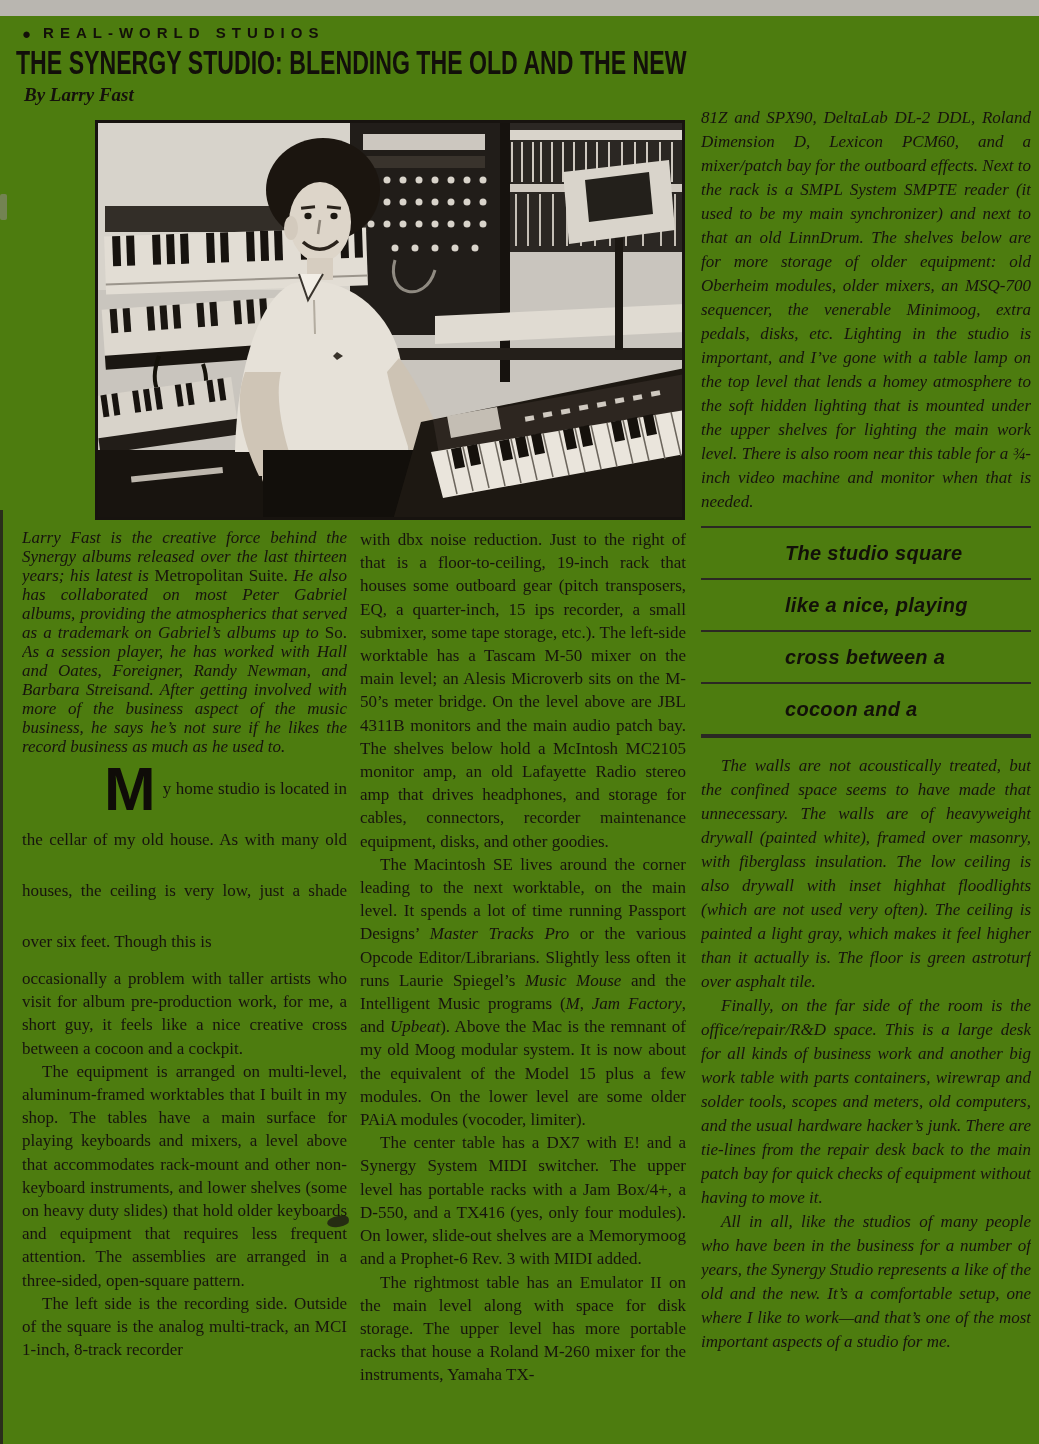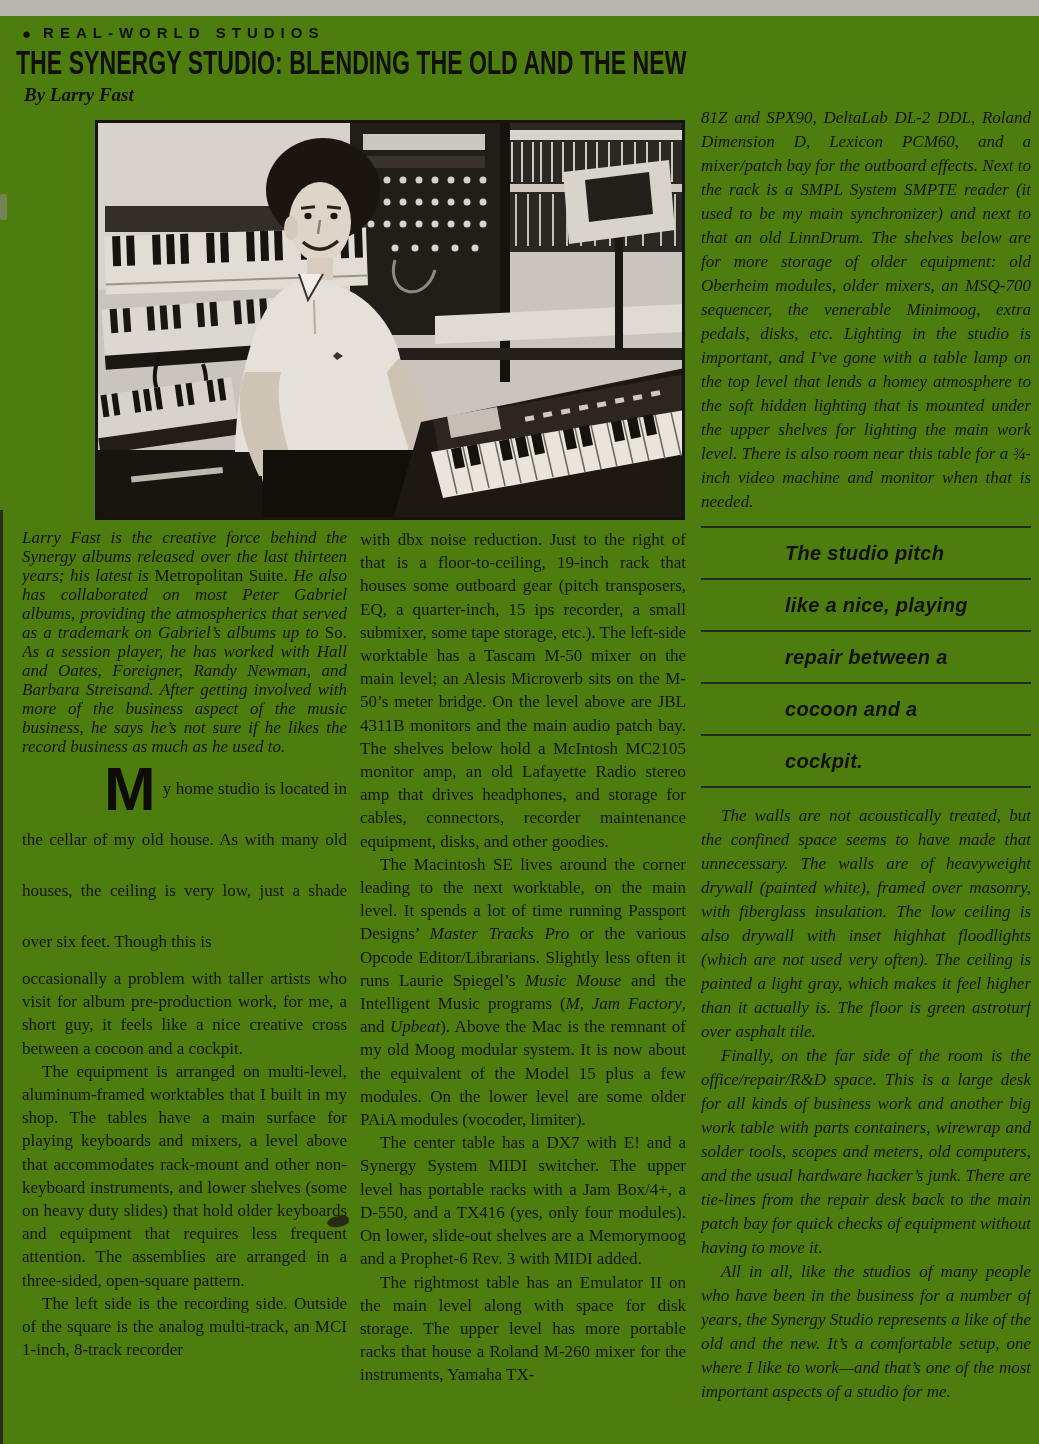--- a/index.html
+++ b/index.html
@@ -309,29 +309,28 @@
       <div class="para indent"><span>The center table has a DX7 with E! and a Synergy System MIDI switcher. The upper level has portable racks with a Jam Box/4+, a D-550, and a TX416 (yes, only four modules). On lower, slide-out shelves are a Memorymoog and a Prophet-6 Rev. 3 with MIDI added.</span></div>
       <div class="para indent"><span>The rightmost table has an Emulator II on the main level along with space for disk storage. The upper level has more portable racks that house a Roland M-260 mixer for the instruments, Yamaha TX-</span></div>
     </div>
 
   <div class="col col3">
     <div>
         <div class="para"><span>81Z and SPX90, DeltaLab DL-2 DDL, Roland Dimension D, Lexicon PCM60, and a mixer/patch bay for the outboard effects. Next to the rack is a SMPL System SMPTE reader (it used to be my main synchronizer) and next to that an old LinnDrum. The shelves below are for more storage of older equipment: old Oberheim modules, older mixers, an MSQ-700 sequencer, the venerable Minimoog, extra pedals, disks, etc. Lighting in the studio is important, and I’ve gone with a table lamp on the top level that lends a homey atmosphere to the soft hidden lighting that is mounted under the upper shelves for lighting the main work level. There is also room near this table for a ¾-inch video machine and monitor when that is needed.</span></div>
       </div>
     <div class="pullquote">
         <div class="pq-rule"></div>
-        <div class="pq-line">The studio pitch</div>
+        <div class="pq-line">The studio square</div>
         <div class="pq-rule"></div>
         <div class="pq-line">like a nice, playing</div>
         <div class="pq-rule"></div>
-        <div class="pq-line">repair between a</div>
+        <div class="pq-line">cross between a</div>
         <div class="pq-rule"></div>
         <div class="pq-line">cocoon and a</div>
         <div class="pq-rule"></div>
-        <div class="pq-line">cockpit.</div>
         <div class="pq-rule"></div>
       </div>
     <div>
         <div class="para indent"><span>The walls are not acoustically treated, but the confined space seems to have made that unnecessary. The walls are of heavyweight drywall (painted white), framed over masonry, with fiberglass insulation. The low ceiling is also drywall with inset highhat floodlights (which are not used very often). The ceiling is painted a light gray, which makes it feel higher than it actually is. The floor is green astroturf over asphalt tile.</span></div>
         <div class="para indent"><span>Finally, on the far side of the room is the office/repair/R&amp;D space. This is a large desk for all kinds of business work and another big work table with parts containers, wirewrap and solder tools, scopes and meters, old computers, and the usual hardware hacker’s junk. There are tie-lines from the repair desk back to the main patch bay for quick checks of equipment without having to move it.</span></div>
         <div class="para indent"><span>All in all, like the studios of many people who have been in the business for a number of years, the Synergy Studio represents a like of the old and the new. It’s a comfortable setup, one where I like to work—and that’s one of the most important aspects of a studio for me.</span></div>
       </div>
   </div>
 </div>
 

